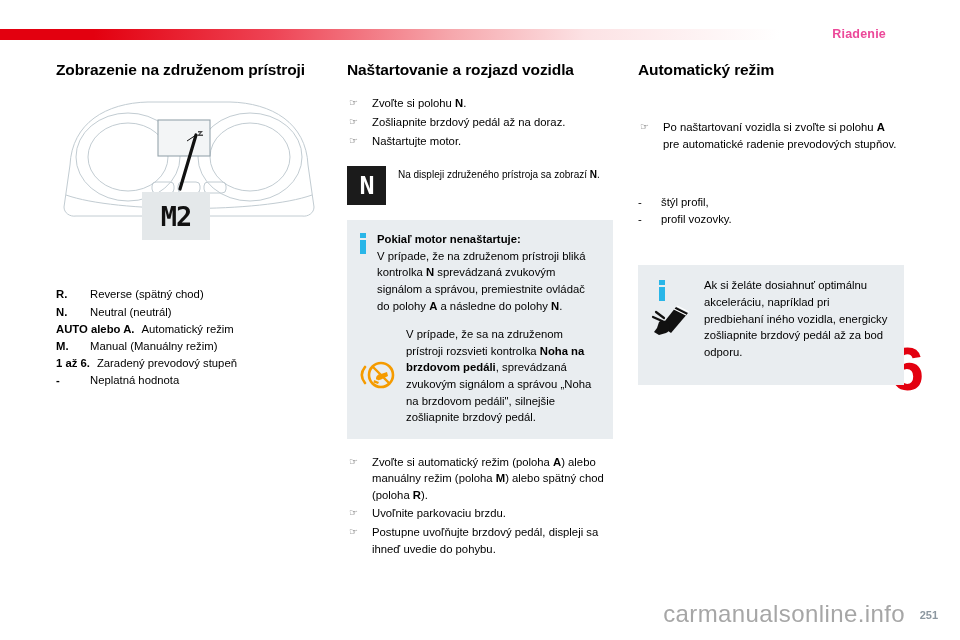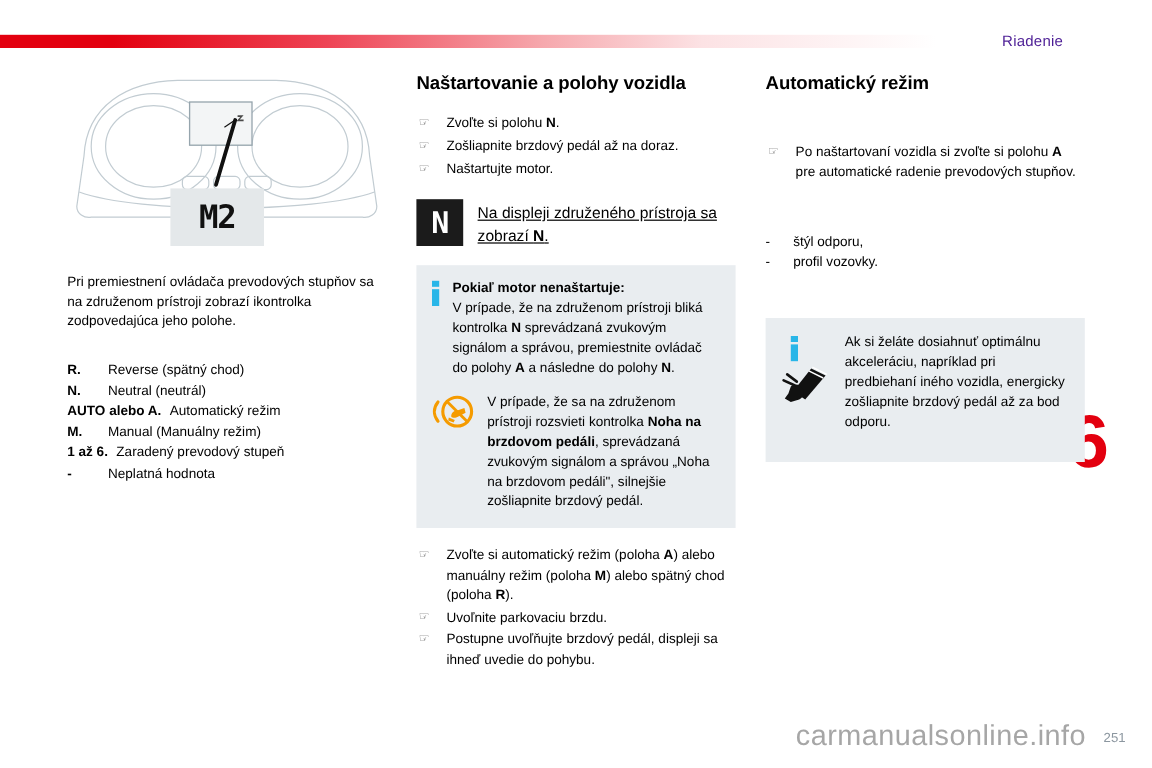--- a/index.html
+++ b/index.html
@@ -21,22 +21,23 @@
     left: 0;
     width: 780px;
     height: 11px;
     background: linear-gradient(to right, #e3000f 0%, #e3000f 12%, #ee4455 35%, #f6a8ad 58%, #fce2e4 75%, #ffffff 100%);
   }
   .header-title {
     position: absolute;
     top: 27px;
     right: 74px;
     font-size: 12.5px;
-    color: #4c1d95;
+    color: #ec4899;
     letter-spacing: 0.2px;
+    font-weight: bold;
   }
 
   
   .chapter-number {
     position: absolute;
     right: 36px;
     top: 338px;
     font-size: 62px;
     font-weight: bold;
     color: #e3000f;
@@ -52,21 +53,21 @@
     font-size: 24px;
     color: #a6a6a6;
     letter-spacing: 0.4px;
   }
   .page-number {
     position: absolute;
     bottom: 19px;
     right: 22px;
     font-size: 11px;
     color: #8c97a0;
-    font-weight: normal;
+    font-weight: bold;
   }
 
   
   .columns {
     position: absolute;
     top: 60px;
     left: 56px;
     width: 848px;
     display: flex;
     gap: 25px;
@@ -126,24 +127,23 @@
   .def-desc { margin-left: 7px; }
   .def-term.w1 { min-width: 27px; }
 
   
   .icon-block {
     display: flex;
     align-items: flex-start;
     gap: 12px;
   }
   .icon-block .ib-text {
-    font-size: 13px;
+    font-size: 10px;
     line-height: 1.47;
     padding-top: 2px;
-    text-decoration: underline;
   }
 
   
   .lcd-box {
     width: 39px;
     height: 39px;
     background: #1b1b1b;
     flex: 0 0 39px;
     position: relative;
     overflow: hidden;
@@ -224,21 +224,21 @@
   
   .pedal-icon {
     flex: 0 0 40px;
     width: 40px; height: 36px;
     position: relative;
   }
 
   .inline-icon-para {
     display: flex;
     gap: 10px;
-    align-items: flex-start;
+    align-items: center;
     margin-top: 10px;
   }
 
   b { font-weight: bold; }
 
   
   .cluster-wrap {
     width: 266px;
     height: 152px;
     position: relative;
@@ -248,20 +248,21 @@
 <body>
 
 <div class="header-bar"></div>
 <div class="header-title">Riadenie</div>
 
 <div class="chapter-number">6</div>
 
 <div class="columns">
 
   <div class="col">
+    <h2 class="col-title">Zobrazenie na združenom prístroji</h2>
 
     <div class="cluster-wrap">
       <svg width="266" height="152" viewBox="0 0 266 152">
         <g fill="none" stroke="#c2ccd2" stroke-width="1">
 
           <path d="M14 70 C16 28 50 8 92 7 L174 7 C216 8 250 28 252 70 L258 112 C258 118 252 122 246 121 L20 121 C14 122 8 118 8 112 Z"></path>
 
           <ellipse cx="72" cy="62" rx="52" ry="44"></ellipse>
           <ellipse cx="72" cy="62" rx="40" ry="34"></ellipse>
 
@@ -278,27 +279,26 @@
         <rect x="102" y="25" width="52" height="36" fill="#f3f5f6" stroke="#96a5ad" stroke-width="1.1"></rect>
 
         <g fill="#4a4a4a">
           <path d="M142 36 l5 0 l-3.2 3.6 l3.2 0 l0 1.4 l-6 0 l3.2 -3.6 l-2.2 0 z"></path>
         </g>
 
         <path d="M140 40 L124 94" stroke="#111" stroke-width="3.2" stroke-linecap="round" fill="none"></path>
         <path d="M140 40 L131 46" stroke="#111" stroke-width="1" fill="none"></path>
       </svg>
       
-      <div style="position:absolute; left:86px; top:97px; width:78px; height:48px; background:#e4e8ea; display:flex; align-items:center; justify-content:center;">
+      <div style="position:absolute; left:86px; top:97px; width:68px; height:48px; background:#e4e8ea; display:flex; align-items:center; justify-content:center;">
         <span style="font-family:'DejaVu Sans Mono', monospace; font-size:27px; font-weight:bold; color:#111; letter-spacing:-1px;">M2</span>
       </div>
     </div>
 
     <div class="gap-md"></div>
-    <p class="body">Pri premiestnení ovládača prevodových stupňov sa na združenom prístroji zobrazí ikontrolka zodpovedajúca jeho polohe.</p>
 
     <div class="gap-lg"></div>
 
     <div class="def-list">
       <div class="def-row">
         <span class="def-term w1">R.</span>
         <span class="def-desc">Reverse (spätný chod)</span>
       </div>
       <div class="def-row">
         <span class="def-term w1">N.</span>
@@ -317,21 +317,21 @@
         <span class="def-desc">Zaradený prevodový stupeň</span>
       </div>
       <div class="def-row">
         <span class="def-term w1">-</span>
         <span class="def-desc">Neplatná hodnota</span>
       </div>
     </div>
   </div>
 
   <div class="col">
-    <h2 class="col-title">Naštartovanie a polohy vozidla</h2>
+    <h2 class="col-title">Naštartovanie a rozjazd vozidla</h2>
 
     <ul class="hand-list">
       <li>
         <span class="hand">☞</span>
         <span>Zvoľte si polohu <b>N</b>.</span>
       </li>
       <li>
         <span class="hand">☞</span>
         <span>Zošliapnite brzdový pedál až na doraz.</span>
       </li>
@@ -418,21 +418,21 @@
 
     <div class="gap-lg"></div>
 
 
     <div class="gap-md"></div>
 
 
     <ul class="dash-list">
       <li>
         <span class="dash">-</span>
-        <span>štýl odporu,</span>
+        <span>štýl profil,</span>
       </li>
       <li>
         <span class="dash">-</span>
         <span>profil vozovky.</span>
       </li>
     </ul>
 
     <div style="height:38px;"></div>
 
     <div class="info-box" style="min-height:120px;">

